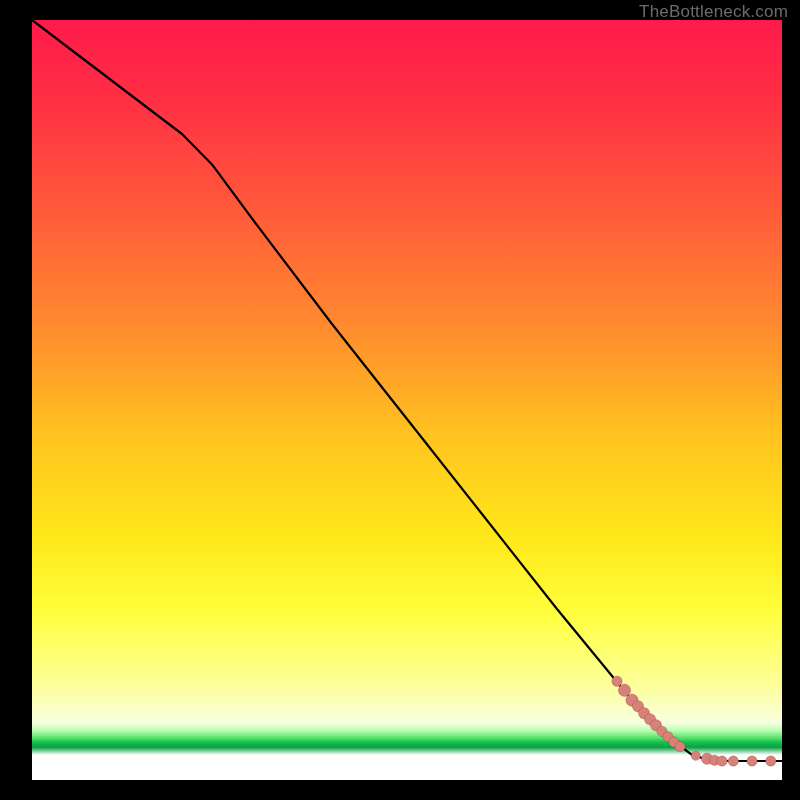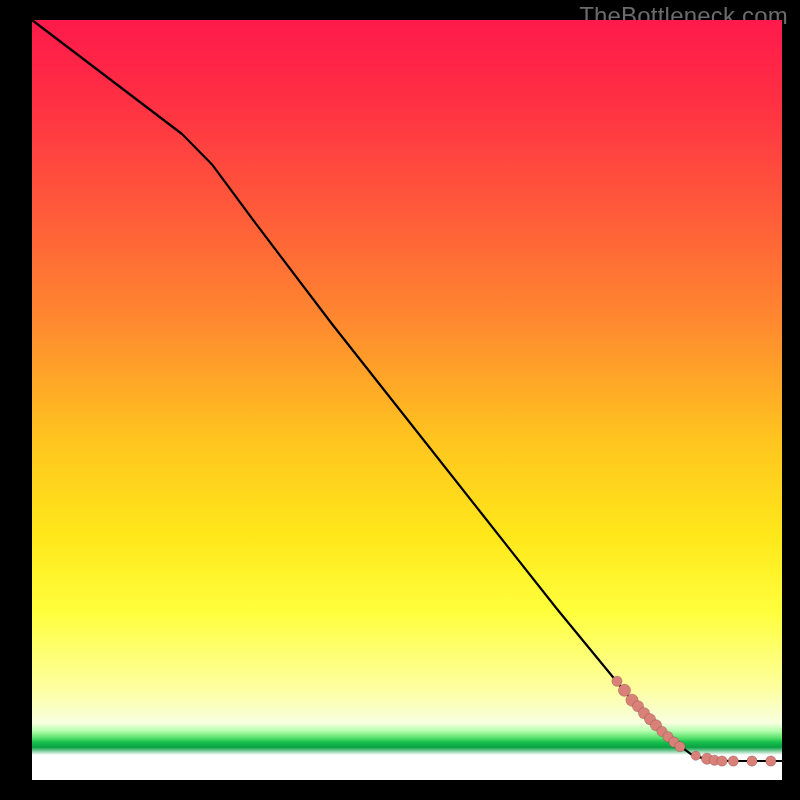--- a/index.html
+++ b/index.html
@@ -40,21 +40,21 @@
       #0aa143 95.7%,
       #ffffff 96.7%,
       #ffffff 100%
     );
   }
   .watermark {
     position: absolute;
     top: 2px;
     right: 12px;
     color: #6b6b6b;
-    font-size: 24px;
+    font-size: 17px;
     font-weight: 500;
     letter-spacing: 0.2px;
     user-select: none;
   }
   svg.overlay {
     position: absolute;
     left: 0;
     top: 0;
     width: 750px;
     height: 760px;

